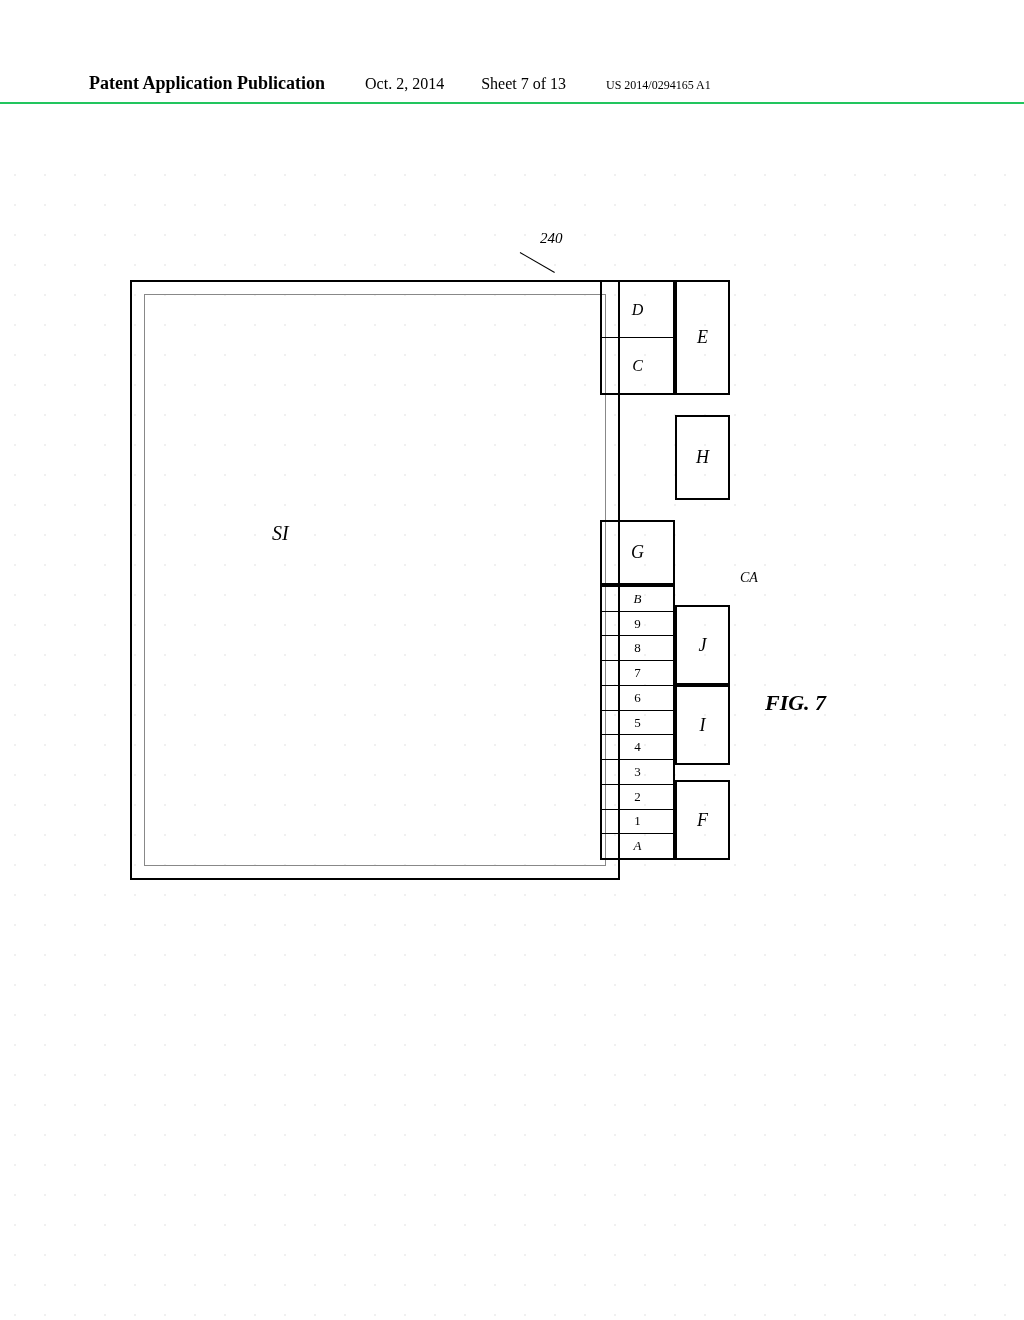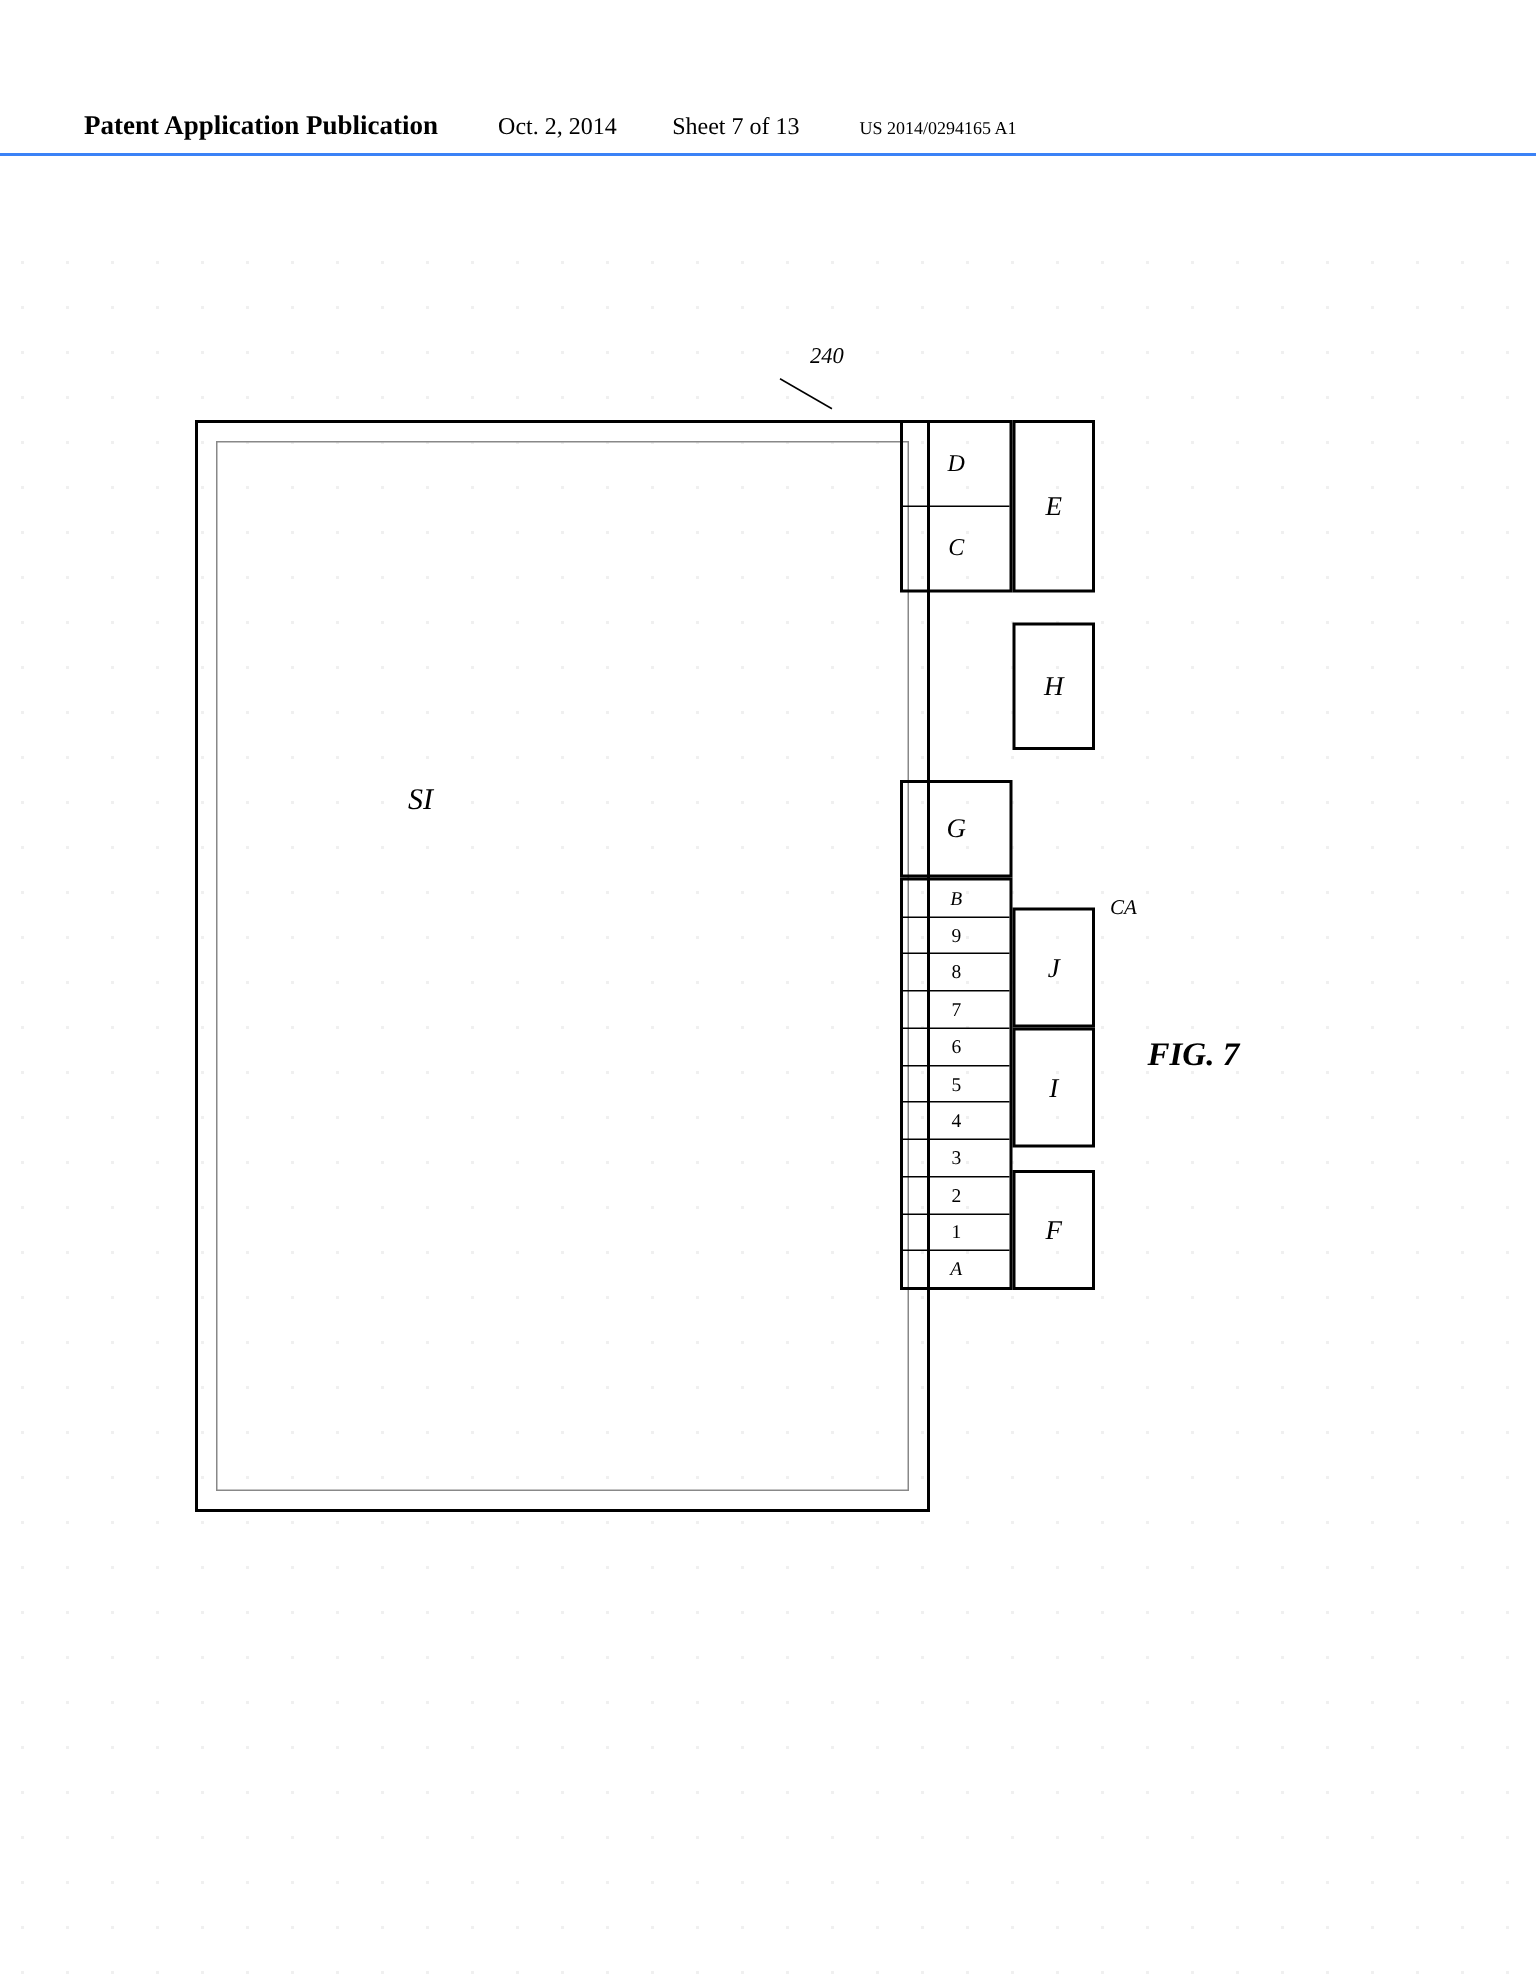--- a/index.html
+++ b/index.html
@@ -13,22 +13,22 @@
     }
 
     
     .header {
       position: absolute;
       top: 73px;
       left: 0;
       right: 0;
       display: flex;
       align-items: baseline;
-      padding: 0 56px;
-      border-bottom: 2px solid #3b82f6;
+      padding: 0 89px;
+      border-bottom: 2px solid #22c55e;
       padding-bottom: 8px;
     }
     .header-patent {
       font-size: 18px;
       font-weight: bold;
       flex: 0 0 auto;
     }
     .header-date {
       font-size: 16px;
       margin-left: 40px;
@@ -53,21 +53,21 @@
       right: 60px;
       bottom: 200px;
     }
 
     
     .main-box {
       position: absolute;
       top: 80px;
       left: 50px;
       width: 490px;
-      height: 728px;
+      height: 600px;
       border: 2px solid #000;
     }
 
     
     body::before {
       content: '';
       position: absolute;
       top: 160px;
       left: 0;
       right: 0;
@@ -129,17 +129,17 @@
       <div style="flex:1; display:flex; align-items:center; justify-content:center; font-size:13px; border-bottom:1px solid #000;">1</div>
       <div style="flex:1; display:flex; align-items:center; justify-content:center; font-size:13px; font-style:italic;">A</div>
     </div>
 
     <div style="position:absolute; top:405px; right:0; width:55px; height:80px; border:2px solid #000; display:flex; align-items:center; justify-content:center; font-size:18px; font-style:italic;">I</div>
 
     <div style="position:absolute; top:500px; right:0; width:55px; height:80px; border:2px solid #000; display:flex; align-items:center; justify-content:center; font-size:18px; font-style:italic;">F</div>
 
   </div>
 
-  <div style="position:absolute; top:370px; left:660px; font-size:14px; font-style:italic;margin-top:28px;">CA</div>
+  <div style="position:absolute; top:370px; left:660px; font-size:14px; font-style:italic;">CA</div>
 
   <div style="position:absolute; top:490px; left:685px; font-size:22px; font-style:italic; font-weight:bold;">FIG. 7</div>
 
 </div>
 
 </body></html>

